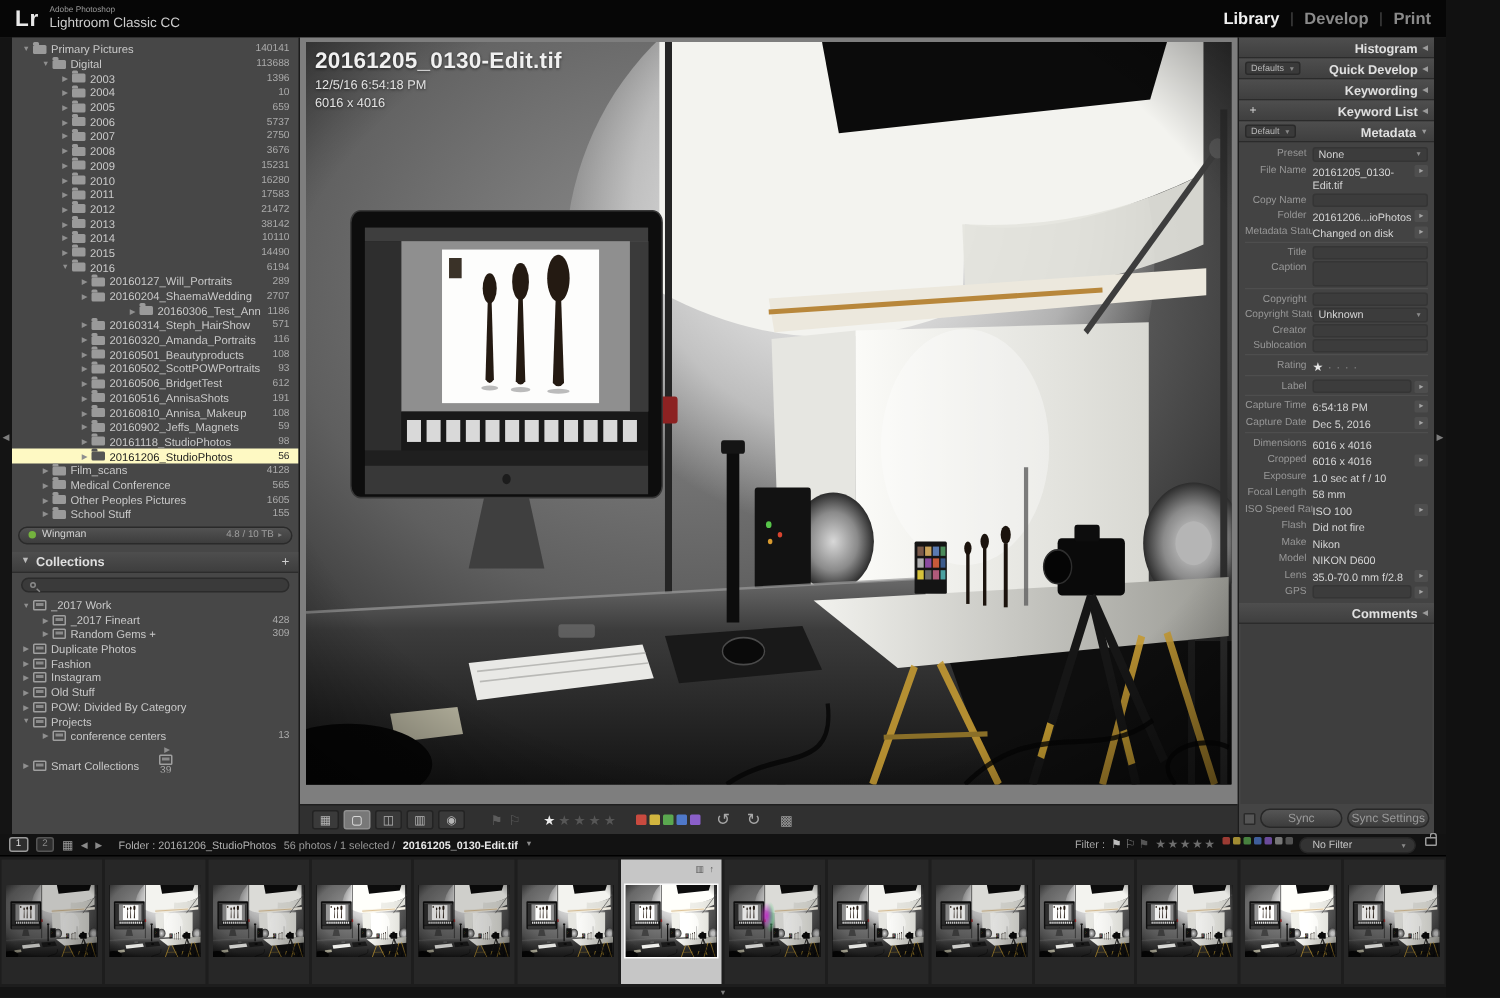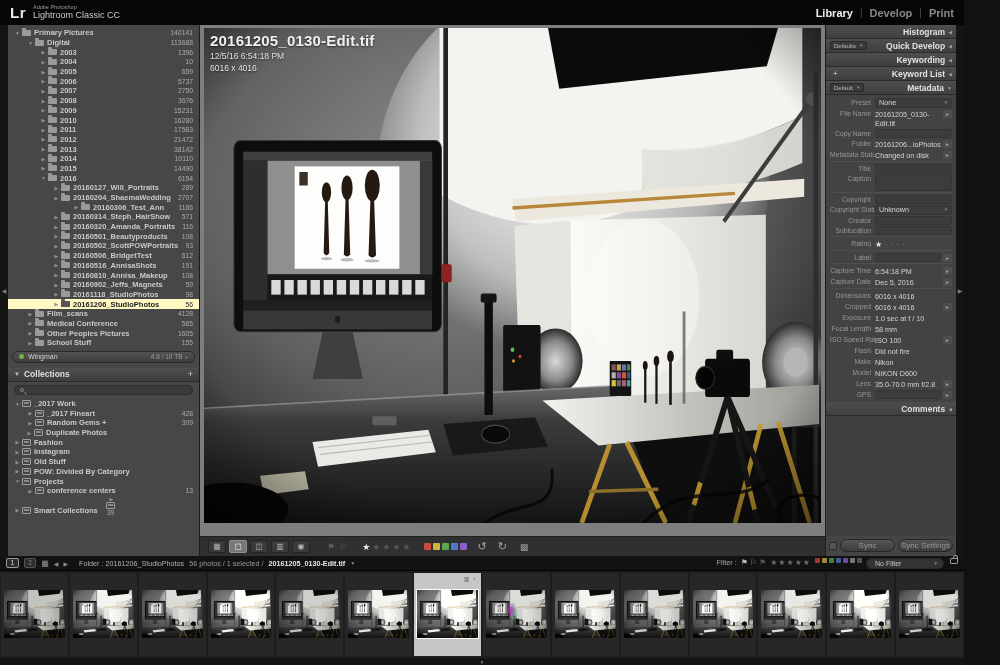--- a/index.html
+++ b/index.html
@@ -33,21 +33,21 @@
   .zoom-mode { font-size:6px; color:#9a9a9a; }
   .zoom-mode.active { background:#6a6a6a; color:#f2f2f2; padding:0 3px; border-radius:2px; }
   .zoom-caret { font-size:5px; color:#999; }
   .tree { overflow:hidden; flex:none; padding-top:3px; }
   .trow { height:9.7px; display:flex; align-items:center; font-size:7.5px; color:#c9c9c9; cursor:default; }
   .trow .tri { width:9px; font-size:5px; color:#8f8f8f; text-align:center; flex:none; }
   .fico { width:9px; height:6px; background:#9a9a9a; border-radius:1px; position:relative; margin-right:3px; flex:none; }
   .fico::before { content:''; position:absolute; top:-2px; left:0; width:4px; height:2px; background:#9a9a9a; border-radius:1px 1px 0 0; }
   .cico { width:9px; height:7px; border:1px solid #9f9f9f; border-radius:1px; margin-right:3px; flex:none; position:relative; }
   .cico::after { content:''; position:absolute; left:1px; top:1px; right:1px; height:2px; background:#8a8a8a; }
-  .tname { flex:1; white-space:nowrap; overflow:hidden; text-overflow:ellipsis;font-weight:bold; }
+  .tname { flex:1; white-space:nowrap; overflow:hidden; text-overflow:ellipsis; }
   .tcount { font-size:6.8px; color:#ababab; padding:0 6px 0 4px; flex:none; }
   .trow.sel { background:#fef9c3; color:#1d1d1d; }
   .trow.sel .tcount { color:#2a2a2a; }
   .trow.sel .fico { background:#555; } .trow.sel .fico::before { background:#555; }
   .volume { margin:3px 4px; height:12px; border-radius:6px; background:linear-gradient(#525252,#3d3d3d);
     border:1px solid #2a2a2a; display:flex; align-items:center; padding:0 6px; font-size:7px; color:#d2d2d2; flex:none; }
   .vdot { width:5px; height:5px; border-radius:50%; background:#74b23e; margin-right:4px; }
   .vusage { margin-left:auto; color:#9f9f9f; font-size:6.5px; }
   .vcaret { color:#888; font-size:5px; margin-left:3px; }
   .coll-header { margin-top:2px; }
@@ -274,21 +274,21 @@
             <span class="fico"></span>
             <span class="tname">20160127_Will_Portraits</span>
             <span class="tcount">289</span>
           </div>
           <div class="trow" style="padding-left: 44px;">
             <span class="tri">▶</span>
             <span class="fico"></span>
             <span class="tname">20160204_ShaemaWedding</span>
             <span class="tcount">2707</span>
           </div>
-          <div class="trow" style="padding-left: 64px;">
+          <div class="trow" style="padding-left: 28px; margin-left: 48px;">
             <span class="tri">▶</span>
             <span class="fico"></span>
             <span class="tname">20160306_Test_Ann</span>
             <span class="tcount">1186</span>
           </div>
           <div class="trow" style="padding-left: 44px;">
             <span class="tri">▶</span>
             <span class="fico"></span>
             <span class="tname">20160314_Steph_HairShow</span>
             <span class="tcount">571</span>
@@ -398,21 +398,21 @@
             <span class="cico"></span>
             <span class="tname">_2017 Fineart</span>
             <span class="tcount">428</span>
           </div>
           <div class="trow" style="padding-left: 18px;">
             <span class="tri">▶</span>
             <span class="cico"></span>
             <span class="tname">Random Gems +</span>
             <span class="tcount">309</span>
           </div>
-          <div class="trow" style="padding-left: 17px;">
+          <div class="trow" style="padding-left: 5px;">
             <span class="tri">▶</span>
             <span class="cico"></span>
             <span class="tname">Duplicate Photos</span>
             <span class="tcount"></span>
           </div>
           <div class="trow" style="padding-left: 5px;">
             <span class="tri">▶</span>
             <span class="cico"></span>
             <span class="tname">Fashion</span>
             <span class="tcount"></span>

